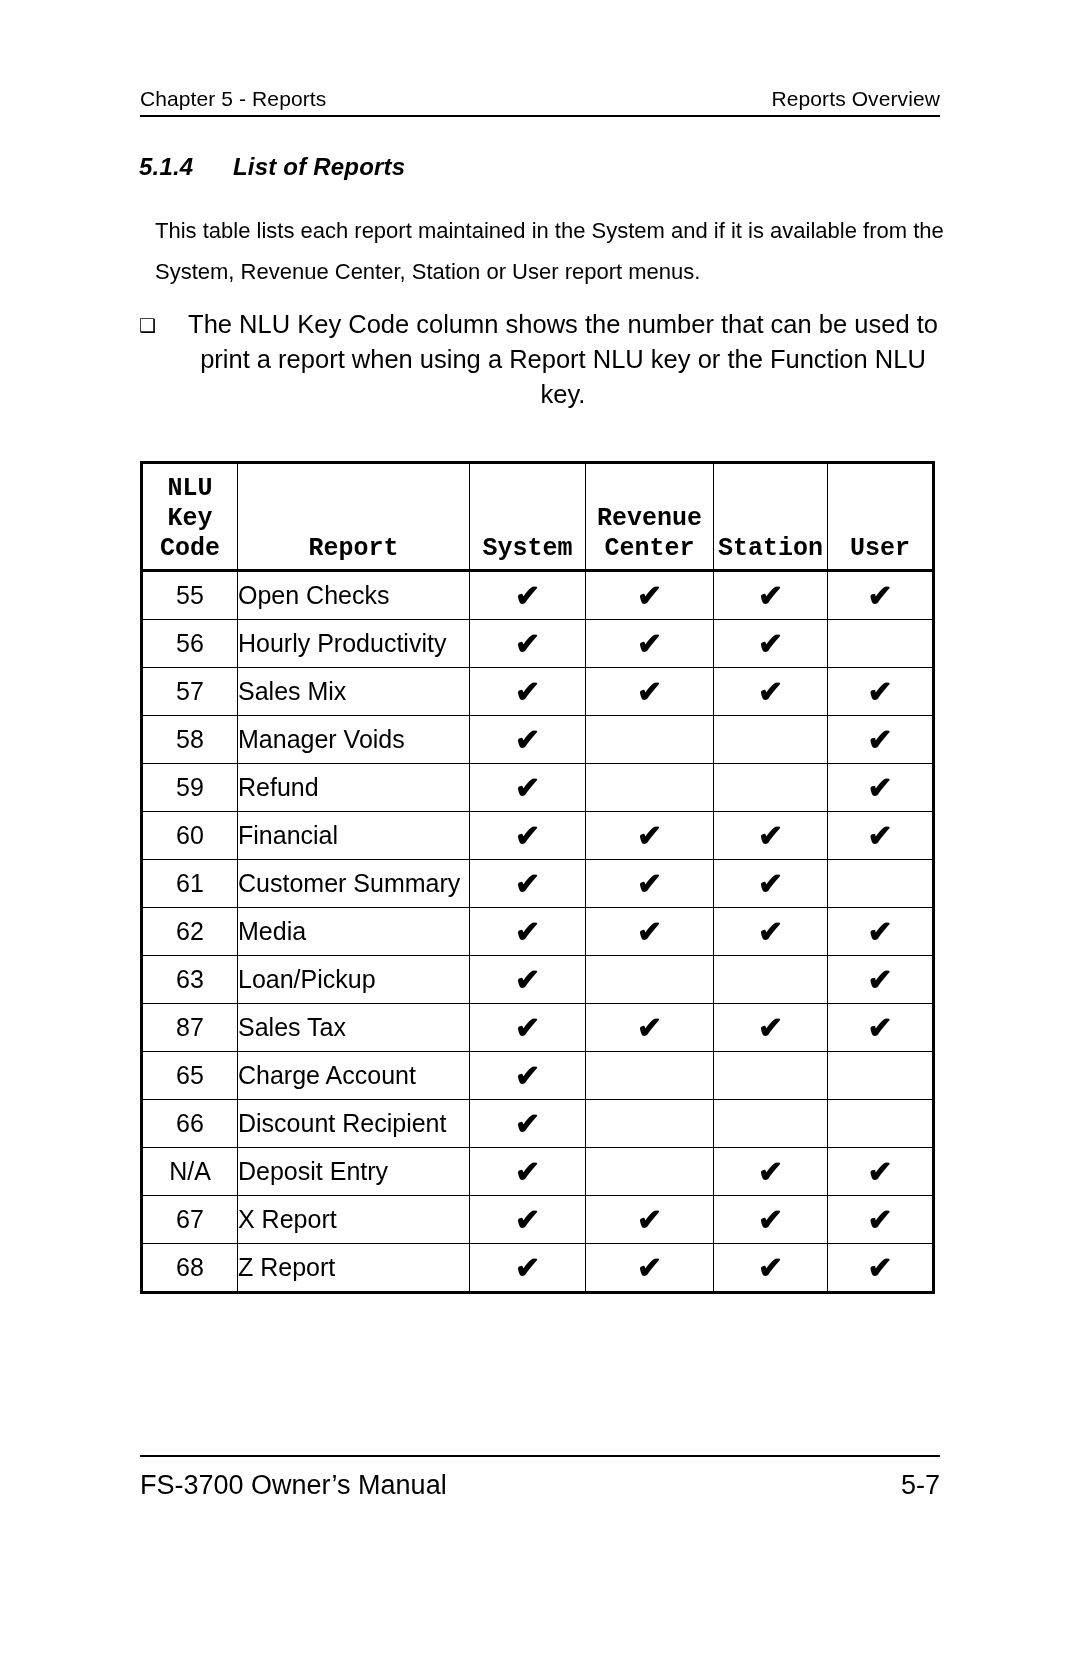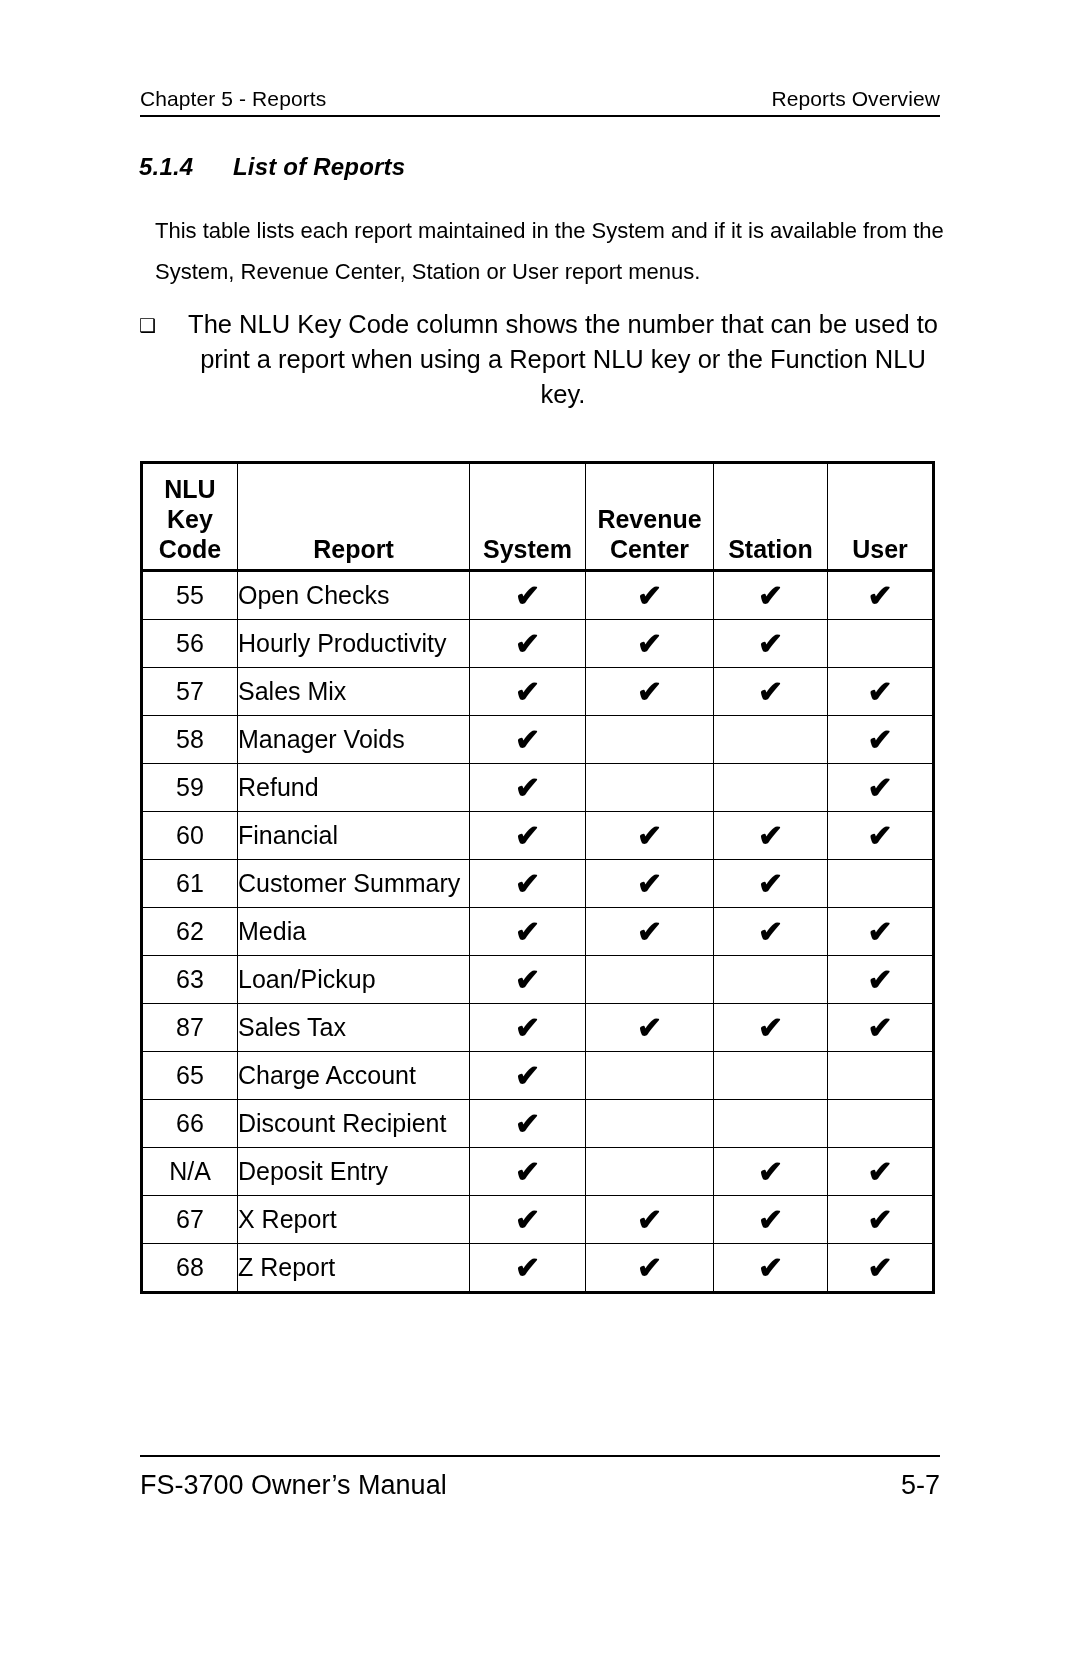--- a/index.html
+++ b/index.html
@@ -119,20 +119,21 @@
   }
   table.reports thead th {
     border-bottom: 3px solid #000;
     font-size: 25px;
     font-weight: bold;
     text-align: center;
     vertical-align: bottom;
     height: 100px;
     padding-bottom: 5px;
     line-height: 30px;
+    font-family: Liberation Mono, monospace;
   }
   table.reports thead th .hl { display: block; }
 
   table.reports tbody td {
     height: 47px;
     font-size: 25px;
   }
   td.code {
     text-align: center;
   }

